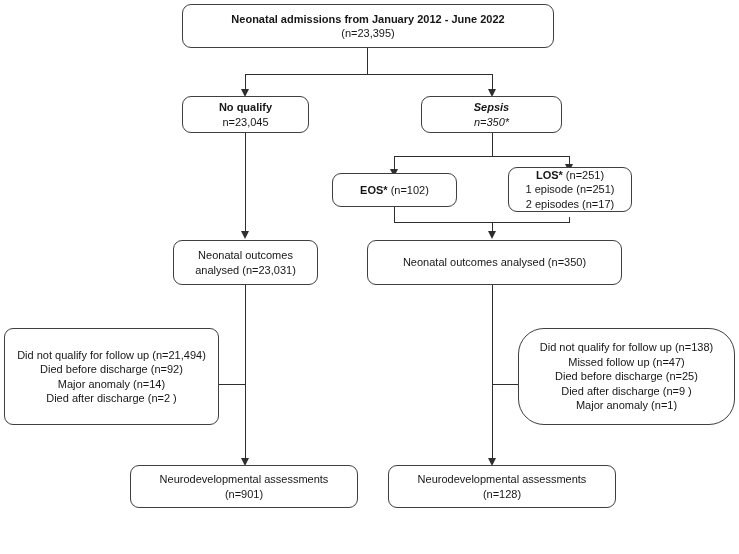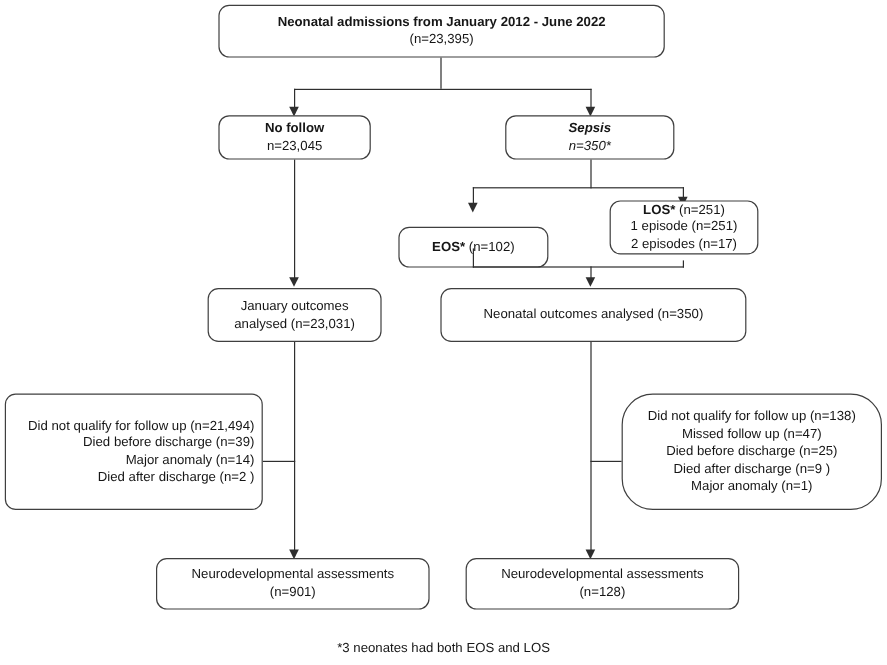--- a/index.html
+++ b/index.html
@@ -35,21 +35,21 @@
     padding: 2px 6px;
   }
   .node .ln {
     display: block;
     white-space: nowrap;
   }
   .node .b {
     font-weight: bold;
   }
   .node.left-align {
-    align-items: flex-end;
+    align-items: center;
     text-align: left;
   }
   
   .vline {
     position: absolute;
     width: 1.4px;
     background: #2e2e2e;
   }
   .hline {
     position: absolute;
@@ -86,76 +86,76 @@
 
   <div class="hline" style="left:245px; top:74px; width:248px;"></div>
 
   <div class="vline" style="left:245px; top:74px; height:17px;"></div>
   <div class="arrow" style="left:241px; top:89px;"></div>
 
   <div class="vline" style="left:492px; top:74px; height:17px;"></div>
   <div class="arrow" style="left:488px; top:89px;"></div>
 
   <div class="node" style="left:182px; top:96px; width:127px; height:37px;">
-    <span class="ln b">No follow</span>
+    <span class="ln b">No qualify</span>
     <span class="ln">n=23,045</span>
   </div>
 
   <div class="node" style="left:421px; top:96px; width:141px; height:37px;font-style:italic;">
     <span class="ln b">Sepsis</span>
     <span class="ln">n=350*</span>
   </div>
 
   <div class="vline" style="left:245px; top:133px; height:100px;"></div>
   <div class="arrow" style="left:241px; top:231px;"></div>
 
   <div class="vline" style="left:492px; top:133px; height:24px;"></div>
   <div class="hline" style="left:394px; top:156px; width:176px;"></div>
   <div class="vline" style="left:394px; top:156px; height:15px;"></div>
   <div class="arrow" style="left:390px; top:169px;"></div>
   <div class="vline" style="left:569px; top:156px; height:11px;"></div>
   <div class="arrow" style="left:565px; top:164px;"></div>
 
-  <div class="node" style="left:332px; top:173px; width:125px; height:34px;margin-top:16px;">
+  <div class="node" style="left:332px; top:173px; width:125px; height:34px;">
     <span class="ln"><b class="b">EOS*</b><span> (n=102)</span></span>
   </div>
 
   <div class="node" style="left:508px; top:167px; width:124px; height:45px;">
     <span class="ln"><b class="b">LOS*</b><span> (n=251)</span></span>
     <span class="ln">1 episode (n=251)</span>
     <span class="ln">2 episodes (n=17)</span>
   </div>
 
   <div class="vline" style="left:394px; top:207px; height:16px;"></div>
   <div class="vline" style="left:569px; top:217px; height:6px;"></div>
   <div class="hline" style="left:394px; top:222px; width:176px;"></div>
   <div class="vline" style="left:492px; top:222px; height:12px;"></div>
   <div class="arrow" style="left:488px; top:231px;"></div>
 
   <div class="node" style="left:173px; top:240px; width:145px; height:45px;">
-    <span class="ln">January outcomes</span>
+    <span class="ln">Neonatal outcomes</span>
     <span class="ln">analysed (n=23,031)</span>
   </div>
 
   <div class="node" style="left:367px; top:240px; width:255px; height:45px;">
     <span class="ln">Neonatal outcomes analysed (n=350)</span>
   </div>
 
   <div class="vline" style="left:245px; top:285px; height:175px;"></div>
   <div class="arrow" style="left:241px; top:458px;"></div>
 
   <div class="vline" style="left:492px; top:285px; height:175px;"></div>
   <div class="arrow" style="left:488px; top:458px;"></div>
 
   <div class="hline" style="left:219px; top:384px; width:27px;"></div>
   <div class="hline" style="left:492px; top:384px; width:26px;"></div>
 
   <div class="node left-align" style="left:4px; top:328px; width:215px; height:97px;">
     <span class="ln">Did not qualify for follow up (n=21,494)</span>
-    <span class="ln">Died before discharge (n=39)</span>
+    <span class="ln">Died before discharge (n=92)</span>
     <span class="ln">Major anomaly (n=14)</span>
     <span class="ln">Died after discharge (n=2 )</span>
   </div>
 
   <div class="node" style="left:518px; top:328px; width:217px; height:97px;border-radius:26px;">
     <span class="ln">Did not qualify for follow up (n=138)</span>
     <span class="ln">Missed follow up (n=47)</span>
     <span class="ln">Died before discharge (n=25)</span>
     <span class="ln">Died after discharge (n=9 )</span>
     <span class="ln">Major anomaly (n=1)</span>
@@ -164,15 +164,14 @@
   <div class="node" style="left:130px; top:465px; width:228px; height:43px;">
     <span class="ln">Neurodevelopmental assessments</span>
     <span class="ln">(n=901)</span>
   </div>
 
   <div class="node" style="left:388px; top:465px; width:228px; height:43px;">
     <span class="ln">Neurodevelopmental assessments</span>
     <span class="ln">(n=128)</span>
   </div>
 
-  <div class="footnote" style="left:281px; top:533px;">*3 neonates had both EOS and LOS</div>
 
 </div>
 
 </body></html>

